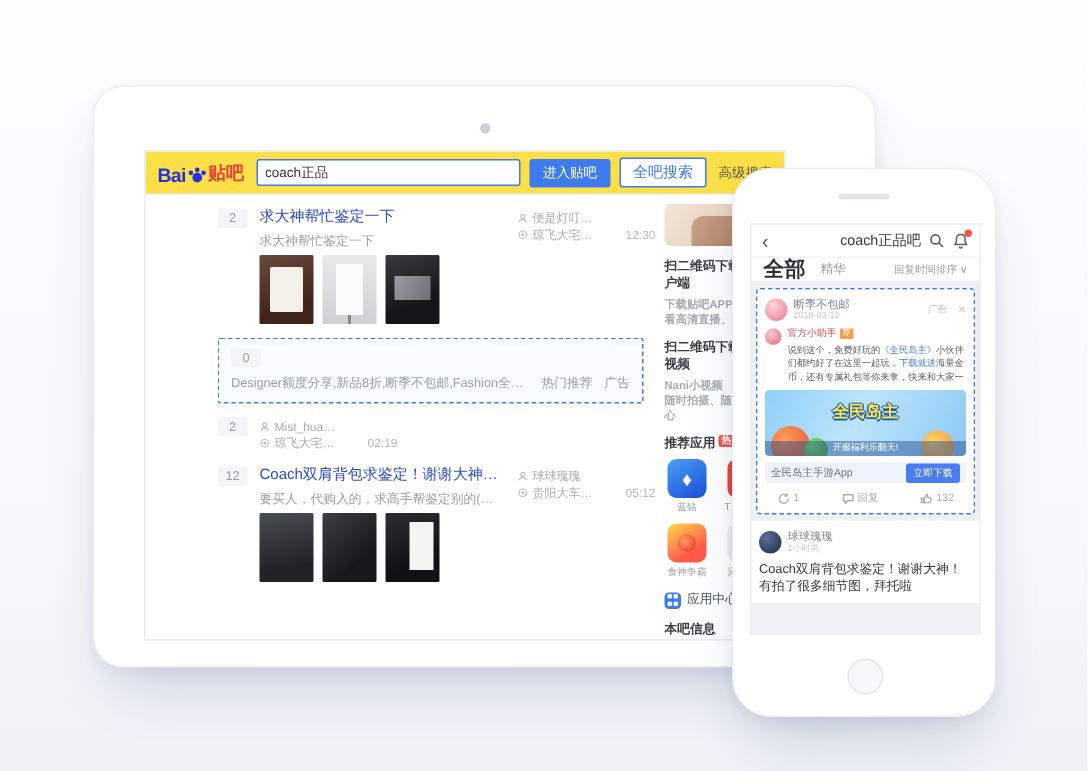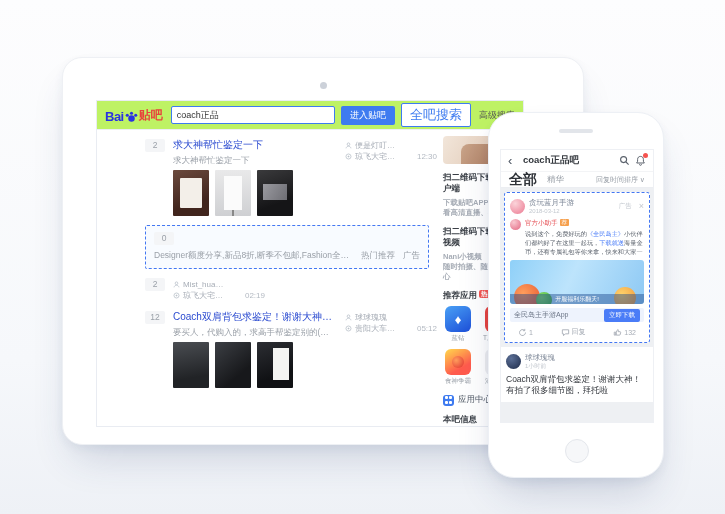--- a/index.html
+++ b/index.html
@@ -15,31 +15,31 @@
     background:#fff;border:1px solid #eef0f4;border-radius:20px;
     box-shadow:0 22px 40px -12px rgba(40,60,110,.20),0 4px 10px rgba(40,60,110,.06);
   }
   .tablet .camera{position:absolute;left:50%;top:24px;width:7px;height:7px;margin-left:-3px;
     border-radius:50%;background:#ccd1d9;}
   .t-screen{
     position:absolute;left:33px;top:42px;width:426px;height:325px;
     border:1px solid #e9ecf2;background:#fff;overflow:hidden;font-size:10px;
   }
   .t-header{height:28px;display:flex;align-items:center;gap:6px;padding:0 8px;
-    border-bottom:1px solid #eceff4;background:#bef264;}
+    border-bottom:1px solid #eceff4;background:#fde047;}
   .logo{display:flex;align-items:flex-end;gap:1px;white-space:nowrap;margin-right:2px;}
   .logo .bai{color:#2932e1;font-weight:bold;font-size:13px;letter-spacing:-.5px;}
   .logo .paw{width:13px;height:13px;margin:0 0 1px 0;}
   .logo .tb{color:#e8413c;font-weight:bold;font-size:12px;}
   .t-search{flex:1;height:16px;border:1px solid #3e7bf0;border-radius:2px;
     font-size:9px;padding:0 5px;color:#333;outline:none;background:#fff;
     font-family:"Liberation Sans","DejaVu Sans",sans-serif;}
   .btn-blue{background:#3e7bf0;color:#fff;font-size:9px;border:none;border-radius:2px;
     padding:3px 9px;cursor:pointer;white-space:nowrap;}
-  .btn-ghost{background:#fff;color:#3e7bf0;font-size:13px;border:1px solid #3e7bf0;border-radius:2px;
+  .btn-ghost{background:#fff;color:#3e7bf0;font-size:10px;border:1px solid #3e7bf0;border-radius:2px;
     padding:2px 8px;cursor:pointer;white-space:nowrap;}
   .adv-link{font-size:9px;color:#555;margin-left:2px;white-space:nowrap;cursor:pointer;}
   .t-body{display:flex;padding:4px 0 0 48px;}
   .list{width:292px;}
   .row{display:flex;gap:8px;padding:5px 0;}
   .badge{min-width:20px;height:13px;line-height:13px;background:#f4f5f7;color:#9aa0a8;
     font-size:8.5px;text-align:center;border-radius:2px;flex:none;}
   .row-main{flex:1;min-width:0;}
   .row-title{color:#2b4bd0;font-size:10px;line-height:12px;white-space:nowrap;overflow:hidden;
     text-overflow:ellipsis;cursor:pointer;}
@@ -106,21 +106,21 @@
     box-shadow:0 22px 40px -12px rgba(40,60,110,.22),0 4px 10px rgba(40,60,110,.06);
   }
   .speaker{position:absolute;left:50%;top:16px;width:34px;height:4px;margin-left:-17px;
     border-radius:2px;background:#e2e5ea;}
   .homebtn{position:absolute;left:50%;bottom:14px;width:22px;height:22px;margin-left:-11px;
     border-radius:50%;background:#f6f7f9;border:1px solid #e4e7ec;cursor:pointer;}
   .p-screen{position:absolute;left:11px;top:36px;width:152px;height:272px;background:#eef0f3;
     overflow:hidden;border:1px solid #eef0f4;}
   .p-header{height:21px;background:#fff;display:flex;align-items:center;padding:0 7px;gap:5px;}
   .p-back{font-size:13px;color:#4a5360;line-height:18px;cursor:pointer;width:10px;}
-  .p-title{flex:1;text-align:left;font-size:9.5px;font-weight:bold;color:#33373d;}
+  .p-title{flex:1;text-align:right;font-size:9.5px;font-weight:normal;color:#33373d;}
   .p-hicon{width:11px;height:11px;position:relative;cursor:pointer;flex:none;}
   .p-hicon .dot{position:absolute;right:-2px;top:-2px;width:5px;height:5px;border-radius:50%;background:#f5534f;}
   .p-tabs{height:15px;background:#fff;display:flex;align-items:center;padding:0 8px;gap:10px;
     border-top:1px solid #f3f4f6;border-bottom:1px solid #eceef2;}
   .p-tab-all{font-size:14px;color:#2e3238;font-weight:bold;cursor:pointer;}
   .p-tab-digest{font-size:8.5px;color:#9aa0a8;cursor:pointer;}
   .p-sort{margin-left:auto;font-size:7px;color:#9aa0a8;cursor:pointer;}
   .p-adcard{margin:4px 3px;background:#fff;border:1px dashed #4377f2;border-radius:3px;padding:5px;}
   .p-row-h{display:flex;align-items:center;gap:4px;}
   .avatar{width:15px;height:15px;border-radius:50%;flex:none;}
@@ -366,39 +366,40 @@
     <div class="p-tabs">
       <span class="p-tab-all">全部</span>
       <span class="p-tab-digest">精华</span>
       <span class="p-sort">回复时间排序 ∨</span>
     </div>
 
     <div class="p-adcard">
       <div class="p-row-h">
         <span class="avatar av-pink"></span>
         <span>
-          <div class="p-name">贪玩蓝月手游</div>
+          <div class="p-name">断季不包邮</div>
           <div class="p-date">2018-03-12</div>
         </span>
         <span class="p-adtag">广告</span>
         <span class="p-close">×</span>
       </div>
       <div class="p-quote">
         <span class="av-q"></span>
         <span style="min-width:0;">
           <div class="p-qname"><span>官方小助手</span><span class="p-qbadge">荐</span></div>
           <div class="p-qtext">
             <span>说到这个，免费好玩的</span><span class="lnk">《全民岛主》</span><span>小伙伴们都约好了在这里一起玩，</span><span class="lnk">下载就送</span><span>海量金币，还有专属礼包等你来拿，快来和大家一起建设属于你的小岛吧，还能结识志趣相投的小伙伴。</span>
           </div>
         </span>
       </div>
       <div class="p-banner">
         <span class="blob1"></span>
         <span class="blob2"></span>
         <span class="blob3"></span>
+        <div class="btitle">全民岛主</div>
         <div class="bsub">开服福利乐翻天!</div>
       </div>
       <div class="p-appbar">
         <span class="txt">全民岛主手游App</span>
         <button class="p-dl">立即下载</button>
       </div>
       <div class="p-stats">
         <span class="p-stat">
           <svg viewBox="0 0 10 10" width="9" height="9" fill="none" stroke="#a7adb6" stroke-width="1">
               <path d="M8.3 5a3.3 3.3 0 1 1-1-2.3"></path>

